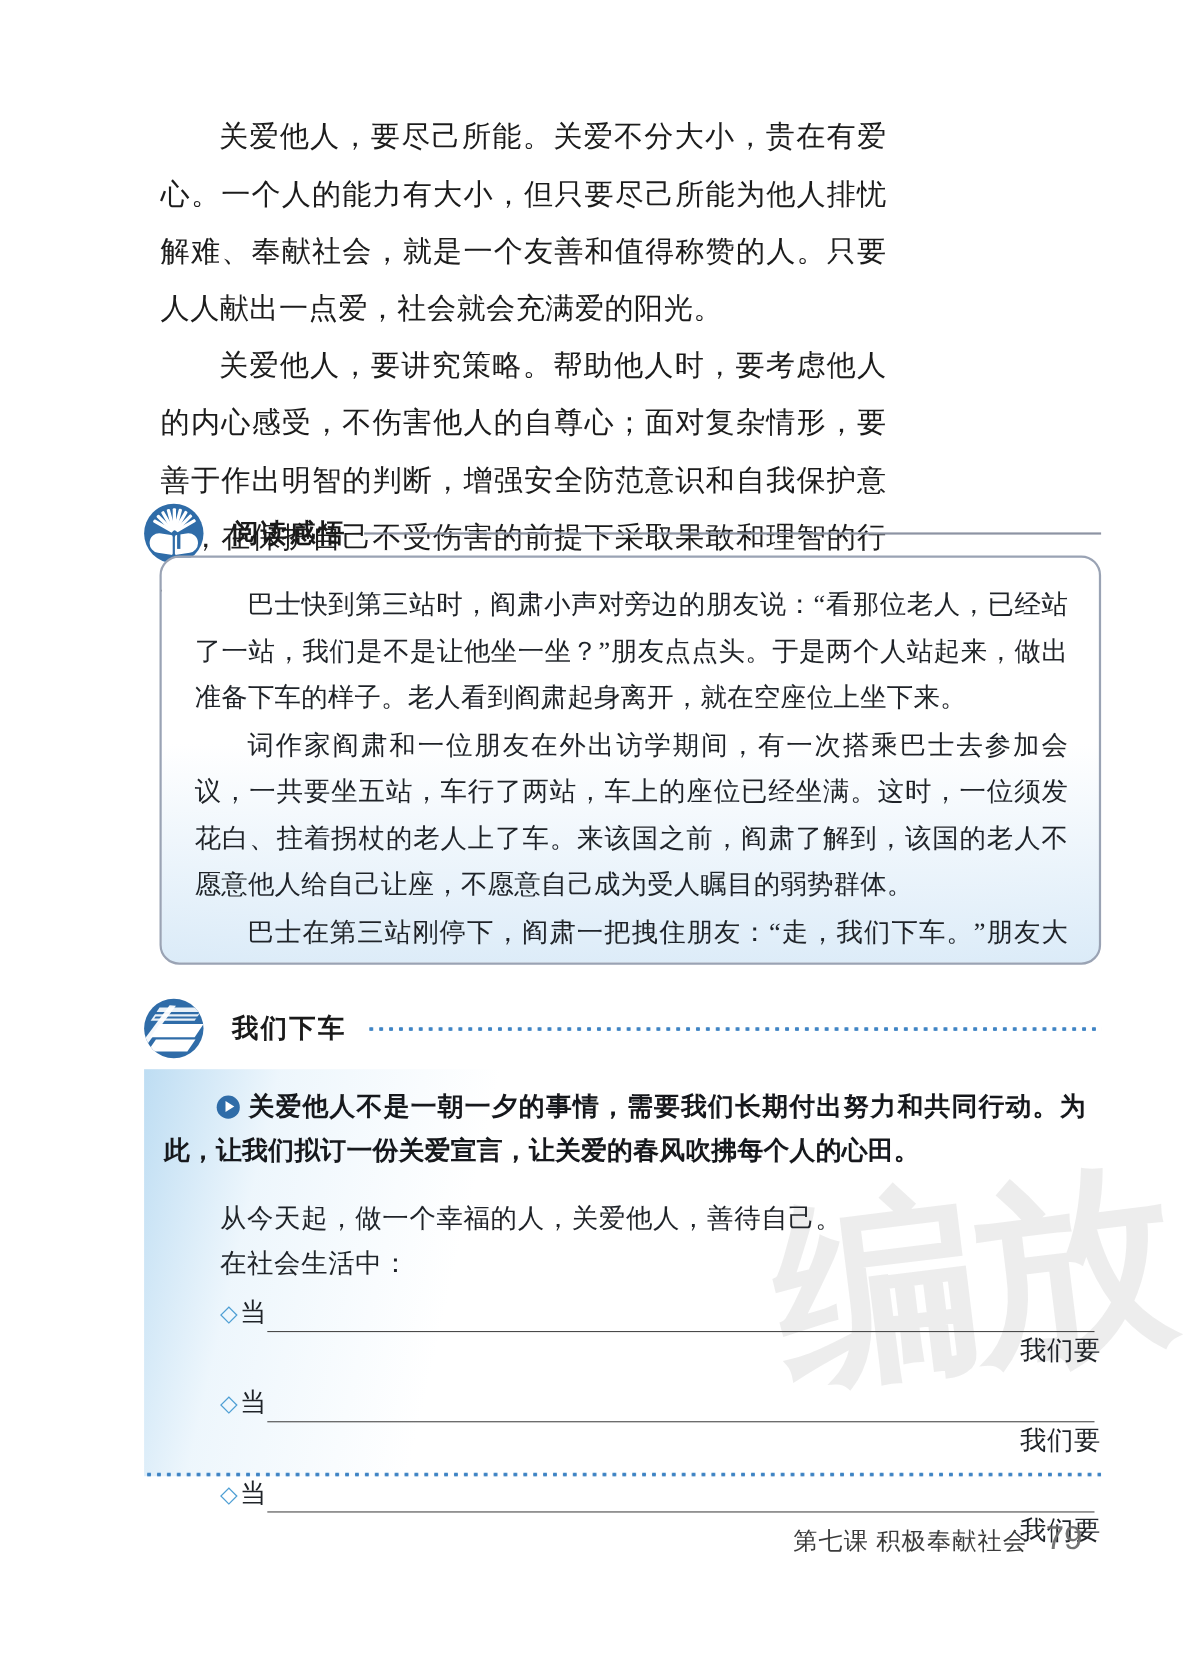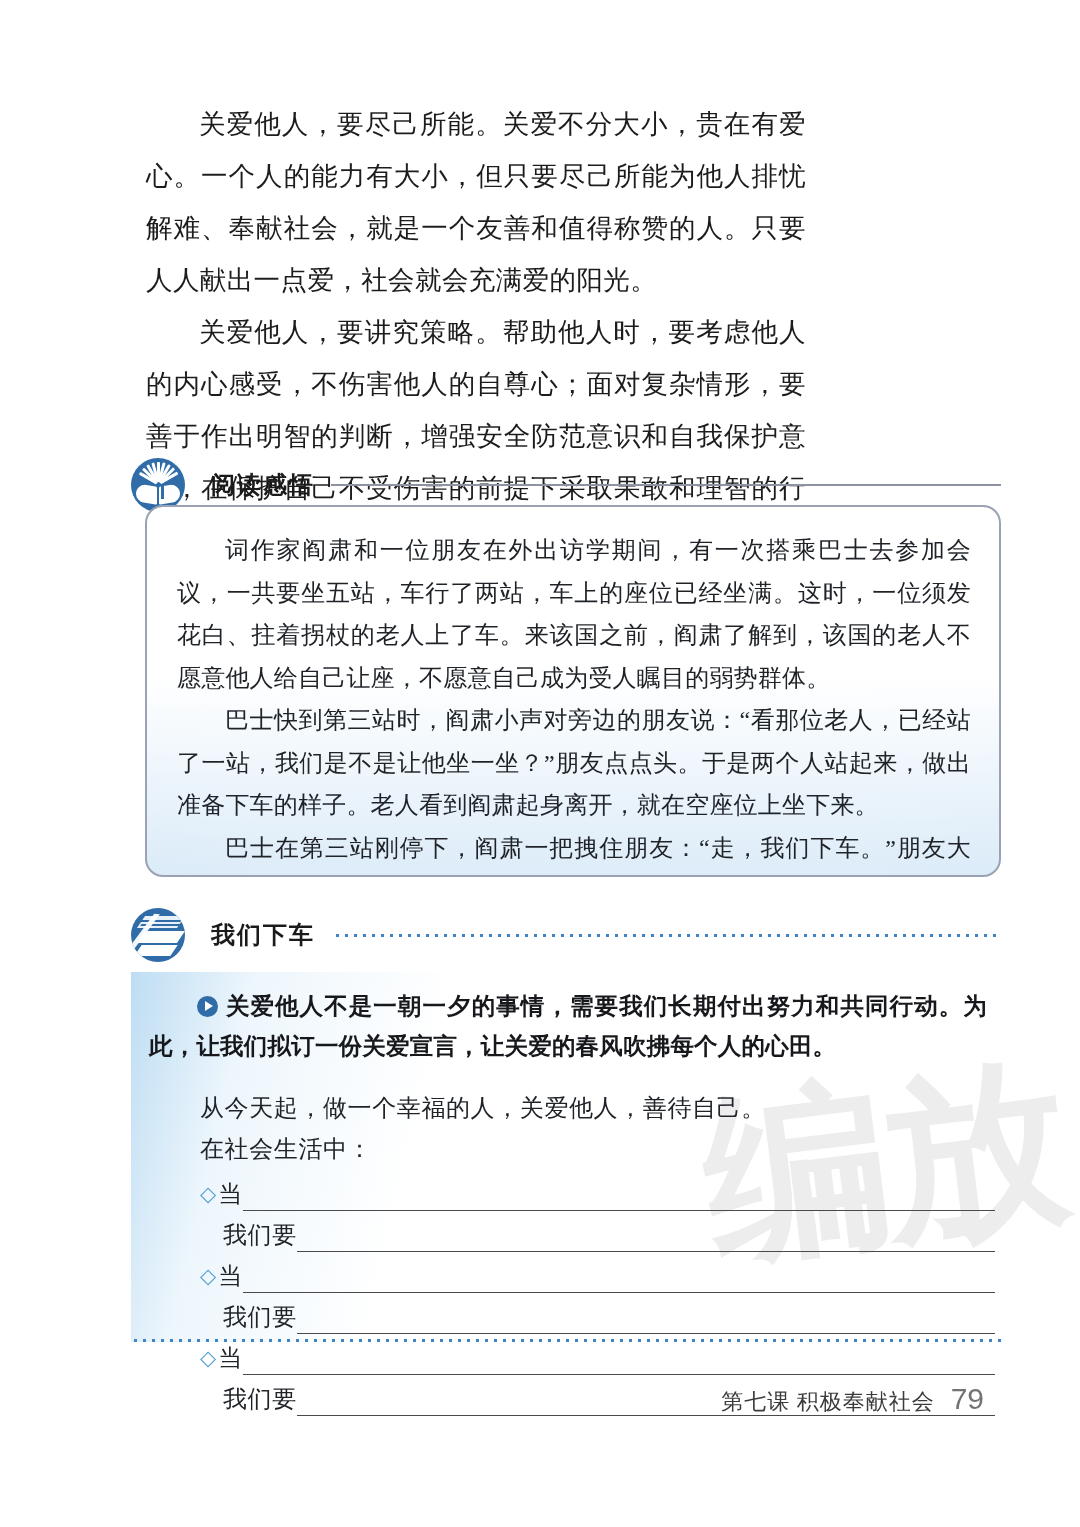--- a/index.html
+++ b/index.html
@@ -268,21 +268,21 @@
     color: #1f2328;
     letter-spacing: 0.6px;
     white-space: nowrap;
   }
   .fill-row .blank {
     flex: 1 1 auto;
     border-bottom: 1.6px solid #4a4a4a;
     height: 28px;
     margin-right: 6px;
   }
-  .fill-row.indent { margin-left: 92px; }
+  .fill-row.indent { margin-left: 92px; flex-direction: column; }
 
   .dotted-bottom {
     position: absolute;
     left: 131px;
     top: 1338px;
     width: 870px;
     height: 5px;
     background-image: radial-gradient(circle, #3f84c4 1.8px, rgba(0,0,0,0) 2px);
     background-size: 9px 5px;
     background-repeat: repeat-x;
@@ -339,22 +339,22 @@
         <span class="pg l"></span>
         <span class="pg r"></span>
         <span class="spine"></span>
       </span>
     </span>
     <span class="sec-title">阅读感悟</span>
     <span class="rule-solid"></span>
   </div>
 
   <div class="read-card">
+    <p>巴士快到第三站时，阎肃小声对旁边的朋友说：“看那位老人，已经站了一站，我们是不是让他坐一坐？”朋友点点头。于是两个人站起来，做出准备下车的样子。老人看到阎肃起身离开，就在空座位上坐下来。</p>
     <p>词作家阎肃和一位朋友在外出访学期间，有一次搭乘巴士去参加会议，一共要坐五站，车行了两站，车上的座位已经坐满。这时，一位须发花白、拄着拐杖的老人上了车。来该国之前，阎肃了解到，该国的老人不愿意他人给自己让座，不愿意自己成为受人瞩目的弱势群体。</p>
-    <p>巴士快到第三站时，阎肃小声对旁边的朋友说：“看那位老人，已经站了一站，我们是不是让他坐一坐？”朋友点点头。于是两个人站起来，做出准备下车的样子。老人看到阎肃起身离开，就在空座位上坐下来。</p>
     <p>巴士在第三站刚停下，阎肃一把拽住朋友：“走，我们下车。”朋友大惊，小声说：“你真的要下车？我们还有两站才到啊！”阎肃认真地说：“既然选择不让老人感到尴尬，我们就得演得像一点儿，这才是真正的成全。”</p>
   </div>
 
   <div class="sec-head" style="top:908px; width:870px;">
     <span class="sec-icon icon-expand">
       <span class="plane p1"></span>
       <span class="plane p2"></span>
       <span class="plane p3"></span>
       <span class="gridline" style="top:12px;"></span>
       <span class="gridline" style="top:16px;"></span>

